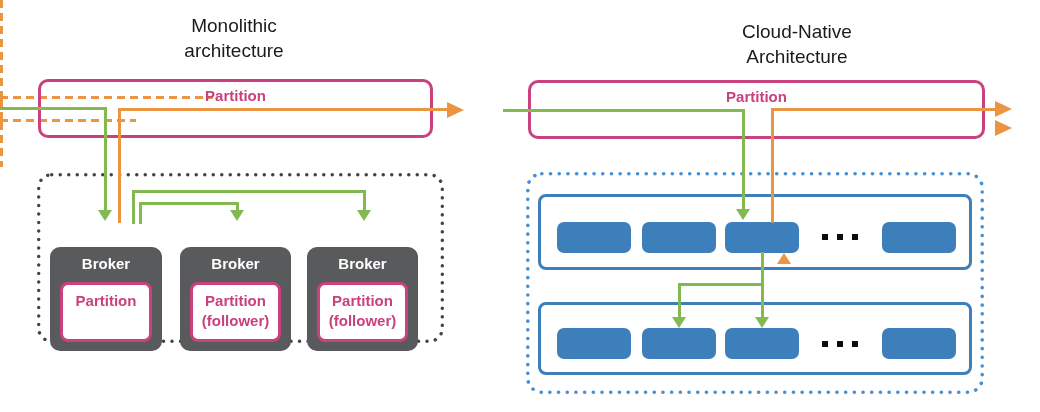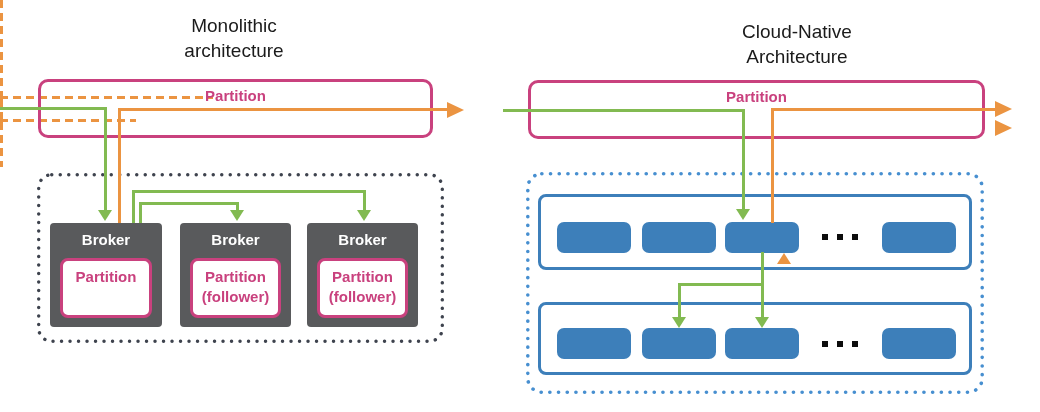--- a/index.html
+++ b/index.html
@@ -20,21 +20,21 @@
   .title-left{left:84px;top:13px;}
   .title-right{left:647px;top:19px;}
 
   .pinkbox{position:absolute;border:3px solid var(--pink);border-radius:10px;background:transparent;}
   .pinkbox-left{left:38px;top:79px;width:395px;height:59px;}
   .pinkbox-right{left:528px;top:80px;width:457px;height:59px;}
   .pinkbox .plabel{position:absolute;left:0;right:0;top:5px;text-align:center;font-size:15px;font-weight:700;color:var(--pink);}
 
   .dotted-svg{position:absolute;left:0;top:0;width:1040px;height:412px;pointer-events:none;}
 
-  .broker{position:absolute;background:var(--gray);border-radius:4px;}
+  .broker{position:absolute;background:var(--gray);border-radius:10px;margin-top:24px;}
   .broker .blabel{position:absolute;left:0;right:0;top:8px;text-align:center;color:#fff;font-weight:700;font-size:15px;}
   .broker .pwrap{position:absolute;left:10px;right:10px;top:35px;bottom:9px;background:#fff;border:3px solid var(--pink);border-radius:8px;text-align:center;padding-top:6px;}
   .broker .pwrap div{font-size:15px;line-height:20px;font-weight:700;color:var(--pink);}
 
   .row{position:absolute;border:3px solid var(--blue);border-radius:8px;background:transparent;}
   .cell{position:absolute;width:74px;height:31px;background:var(--blue);border-radius:7px;}
   .dots3{position:absolute;width:36px;height:18px;display:flex;align-items:center;justify-content:space-between;}
   .dots3 i{display:block;width:6px;height:6px;background:#0c0c0c;}
 
   .lh,.lv{position:absolute;}

